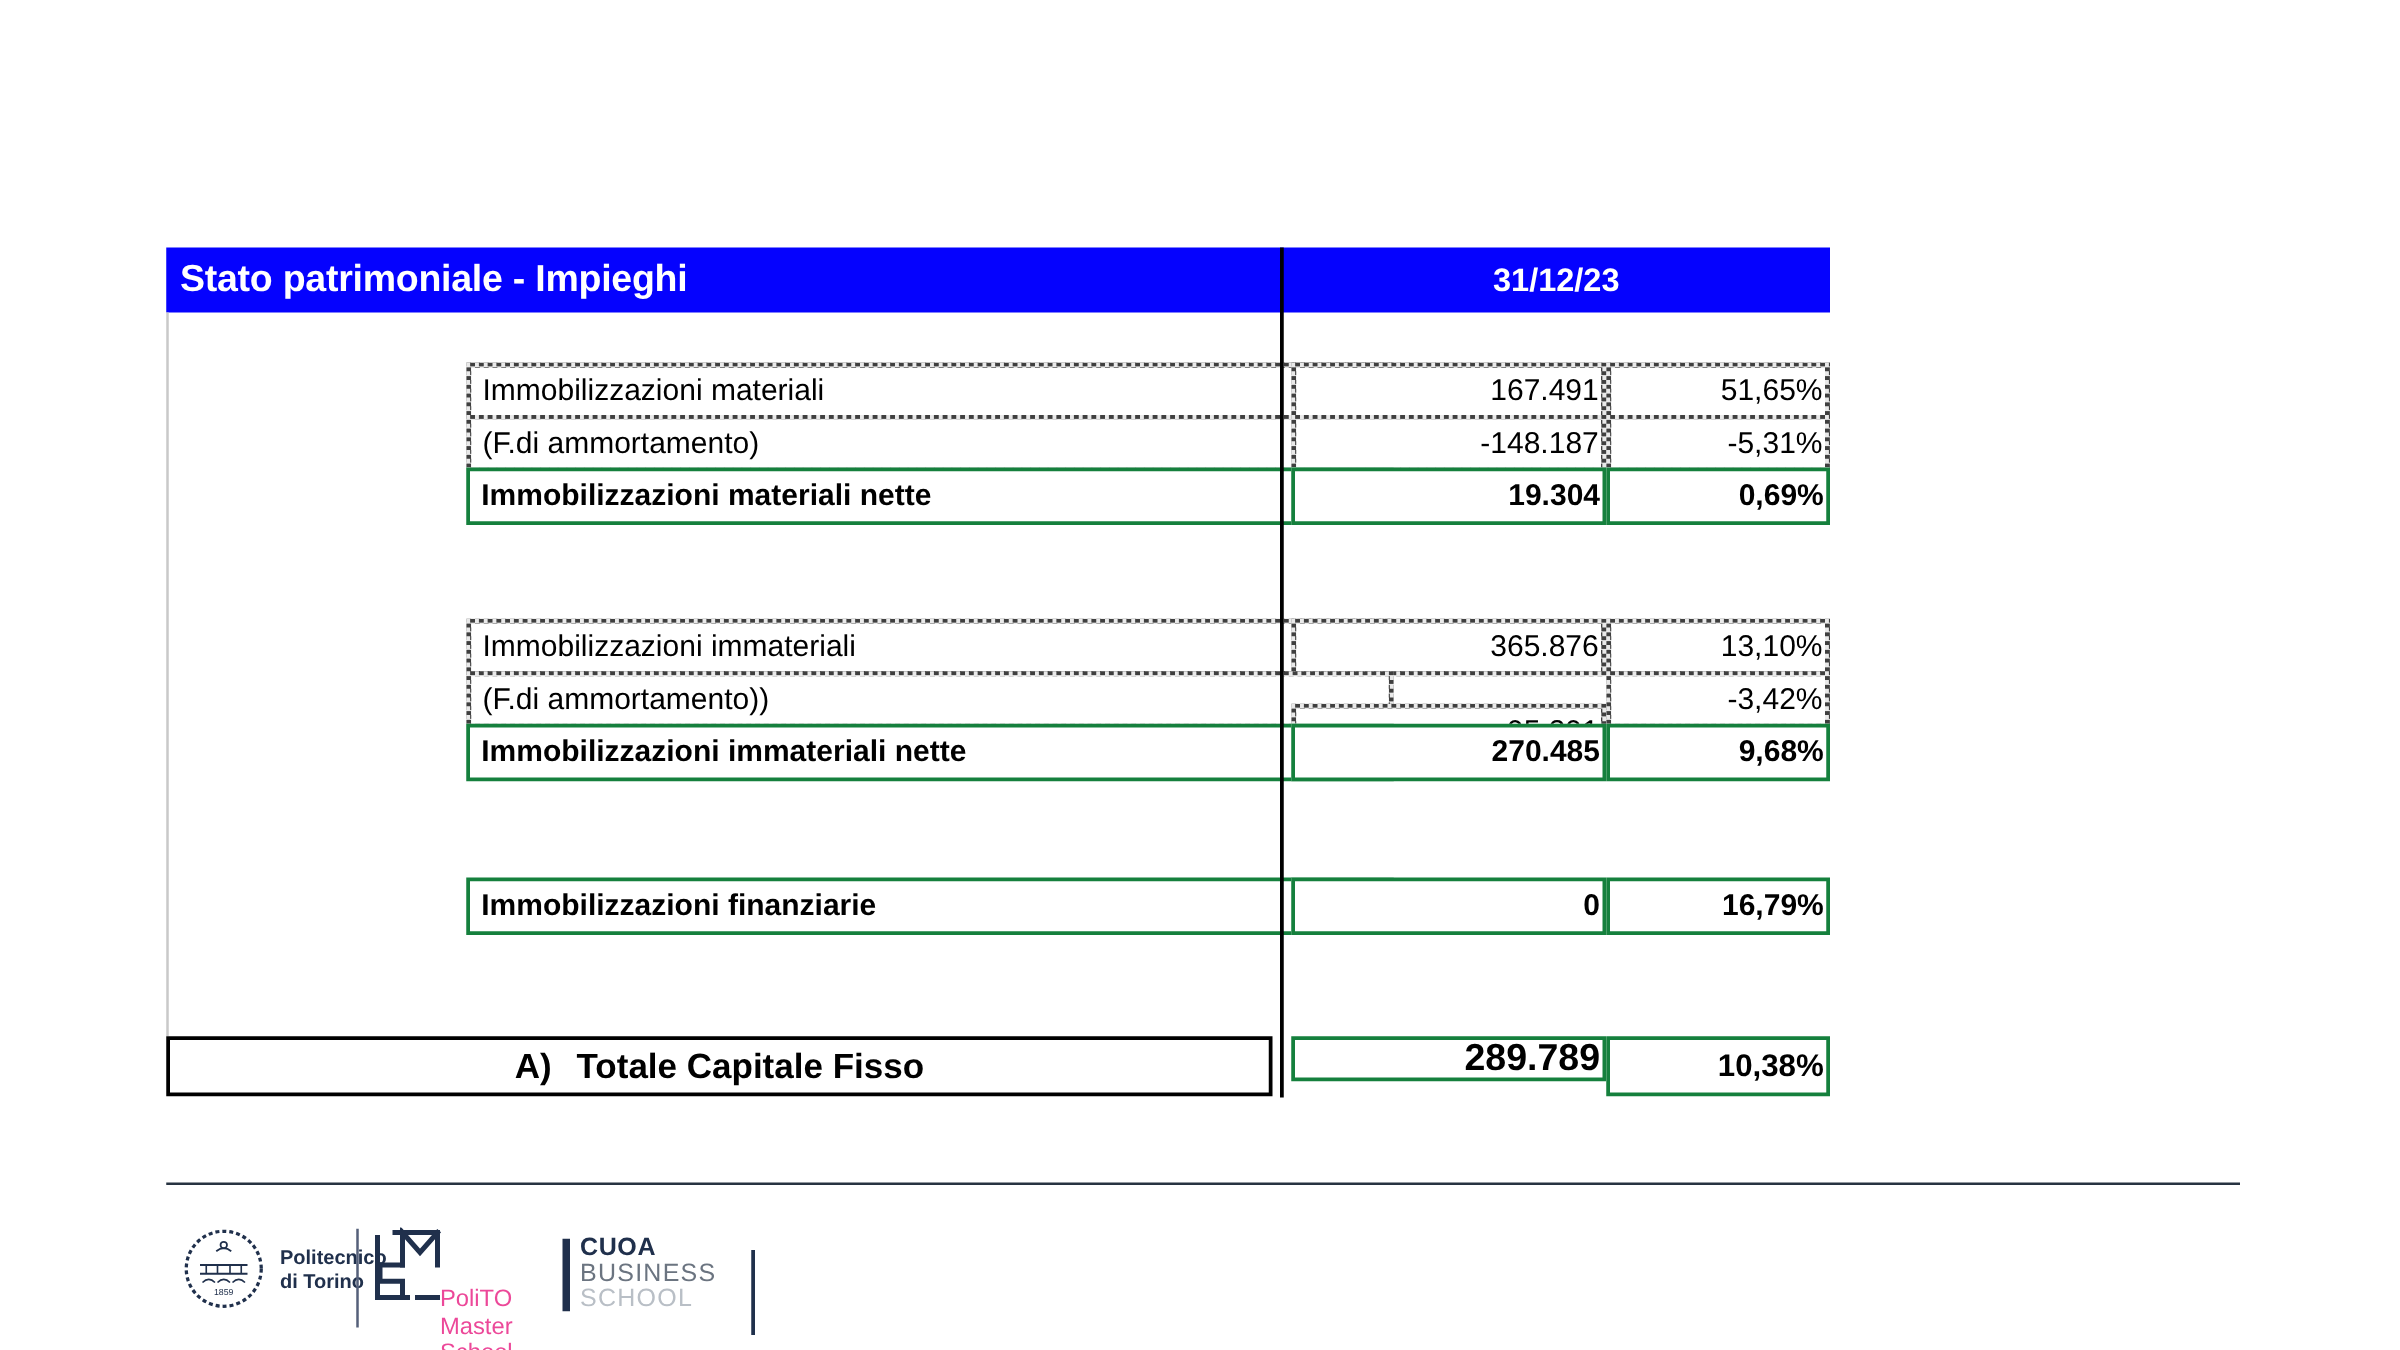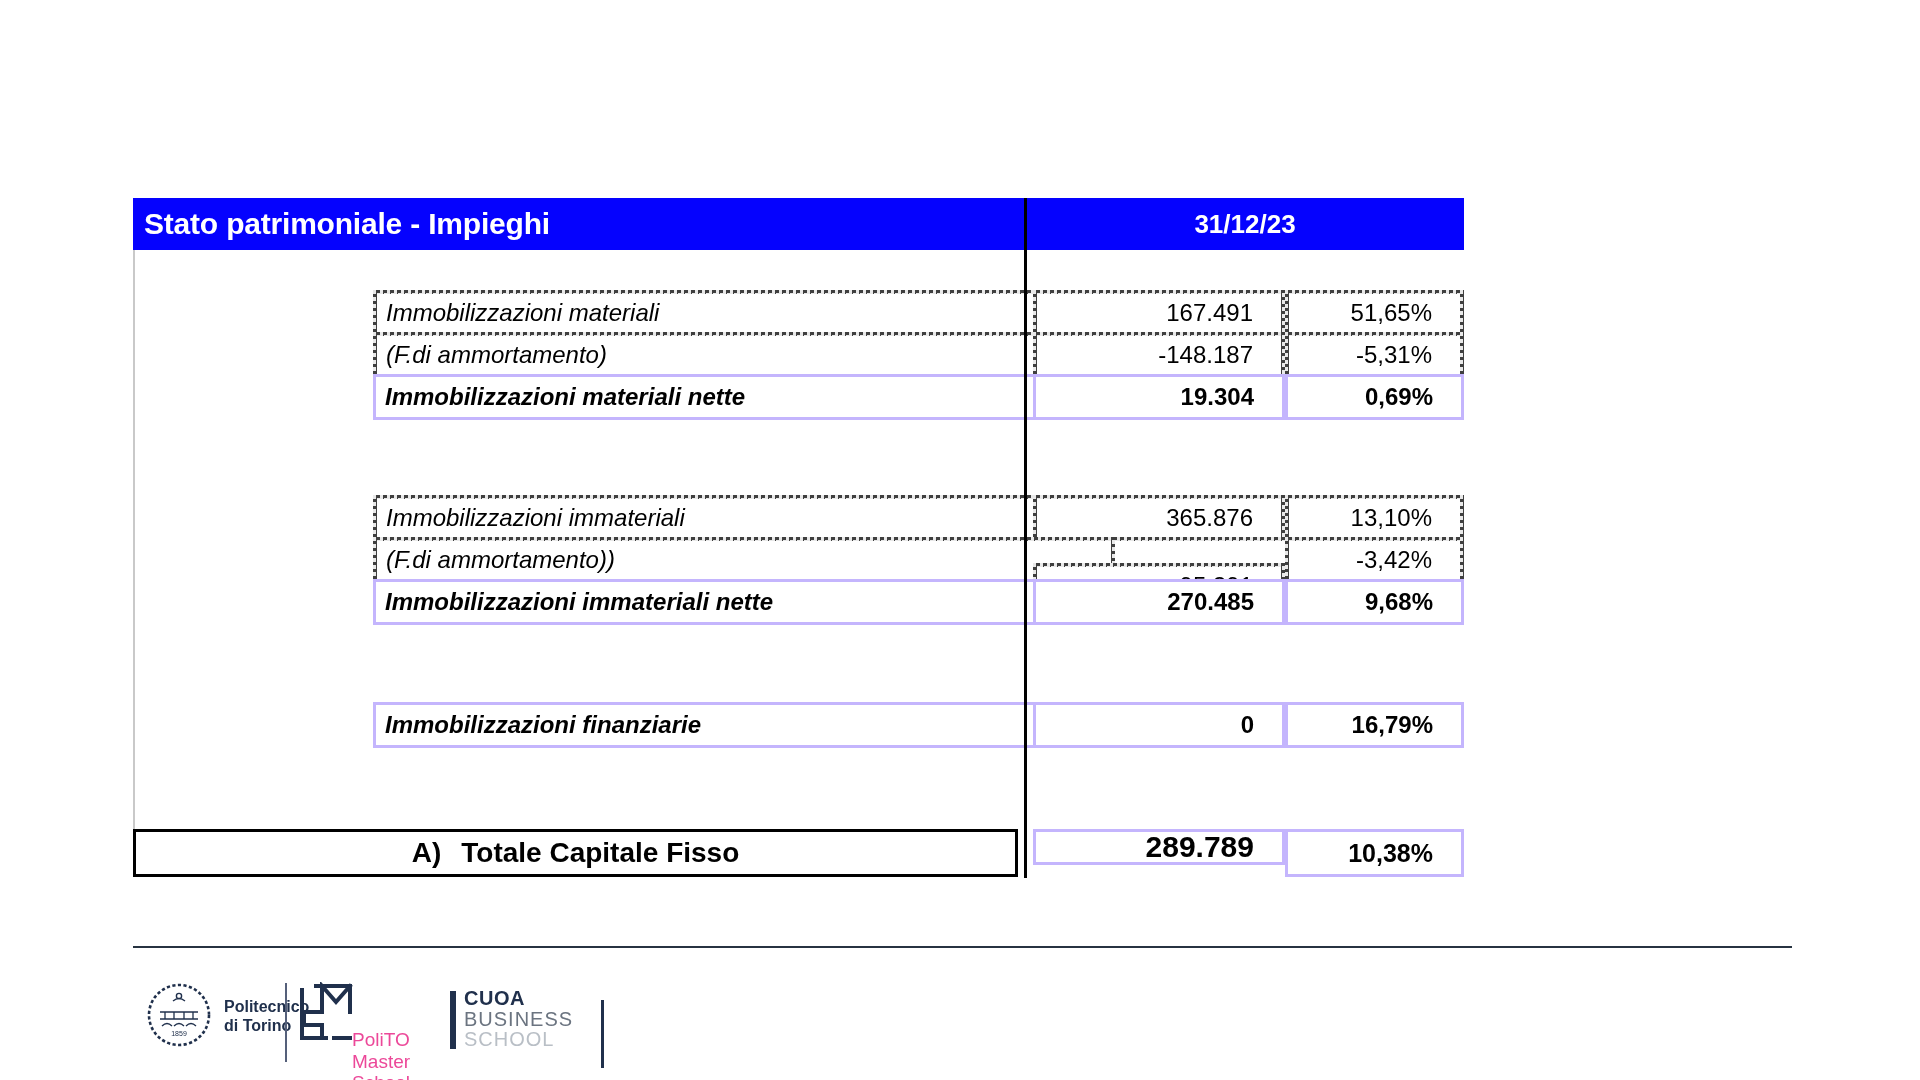--- a/index.html
+++ b/index.html
@@ -24,38 +24,38 @@
   .v-divider{left:1024px;top:198px;width:3px;height:680px;background:#000;z-index:5;}
   .left-gray-line{left:133px;top:250px;width:2px;height:579px;background:#c9c9c9;}
   .footer-rule{left:133px;top:946px;width:1659px;height:2px;background:#273341;}
 
   
   .cell{
     position:absolute;box-sizing:border-box;display:flex;align-items:center;
     font-size:24px;background:#fff;white-space:nowrap;
   }
   .lbl{justify-content:flex-start;padding-left:9px;}
-  .num{justify-content:flex-end;padding-right:28px;}
+  .num{justify-content:flex-end;padding-right:2px;}
   .b{font-weight:700;}
 
   
   .ants{border:4px dashed #8a8a8a;}
   @supports (background: repeating-conic-gradient(#000 0% 25%, #fff 0% 50%)){
     .ants{
       border:4px solid transparent;
       background:
         linear-gradient(#fff,#fff) padding-box,
         repeating-conic-gradient(#3f3f3f 0% 25%, #e9e9e9 0% 50%) border-box;
       background-size:auto,7px 7px;
     }
   }
-  .solid{border:3px solid #c4b5fd;text-align:right;}
+  .solid{border:3px solid #15803d;text-align:right;}
 
   
-  .c-lbl{left:373px;width:742px;height:46px;font-style:italic;}
+  .c-lbl{left:373px;width:742px;height:46px;}
   .c-val{left:1033px;width:252px;height:46px;}
   .c-pct{left:1285px;width:179px;height:46px;}
 
   
   .total-lbl{
     left:133px;top:829px;width:885px;height:48px;display:flex;align-items:center;justify-content:center;
     font-size:28px;font-weight:700;background:#fff;border:3px solid #000;box-sizing:border-box;
   }
   .total-prefix{margin-right:20px;}
   .total-val{left:1033px;top:829px;width:252px;height:36px;font-size:30px;}

